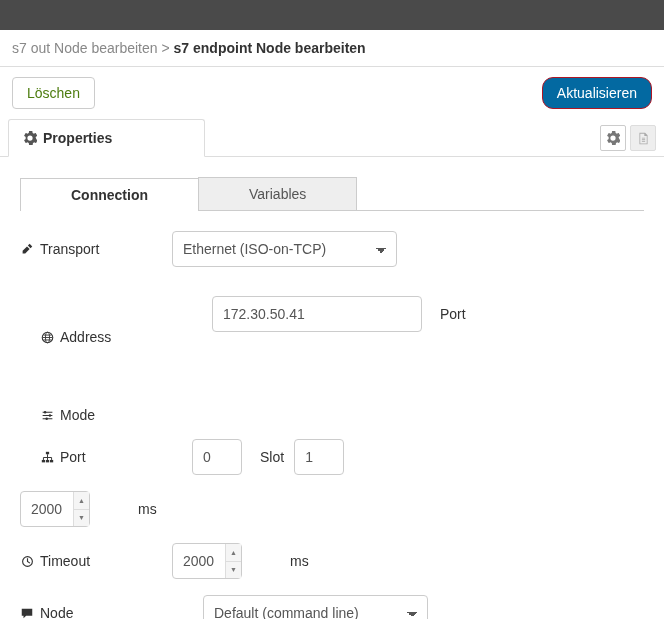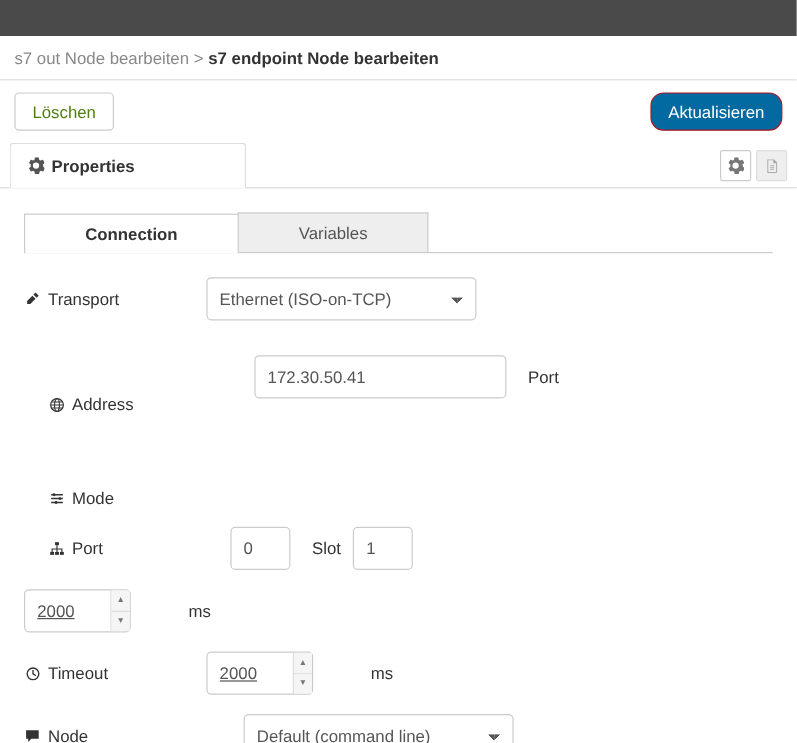--- a/index.html
+++ b/index.html
@@ -26,21 +26,21 @@
 .form-label.indent2 { padding-left: 20px; }
 .ico { width: 14px; height: 14px; display: inline-flex; align-items: center; justify-content: center; flex-shrink: 0; }
 select, input[type=text], input[type=number] { height: 36px; border: 1px solid #ccc; border-radius: 4px; padding: 0 10px; font-size: 14px; color: #555; background: #fff; }
 select { appearance: none; padding-right: 44px; background-image: linear-gradient(45deg, transparent 50%, #555 50%), linear-gradient(135deg, #555 50%, transparent 50%); background-position: calc(100% - 15px) 16px, calc(100% - 10px) 16px; background-size: 5px 5px, 5px 5px; background-repeat: no-repeat; }
 .sel-transport { width: 225px; }
 .inp-address { width: 210px; margin-left: 20px; }
 .inline-label { margin: 0 10px 0 18px; color: #333; }
 .inp-port { width: 60px; }
 .sel-mode { width: 225px; }
 .inp-small { width: 50px; }
-.inp-spin { width: 89px; text-decoration: underline; }
+.inp-spin { width: 70px; }
 .spin-wrap { position: relative; display: inline-block; }
 .spin-arrows { position: absolute; right: 1px; top: 1px; bottom: 1px; width: 16px; display: flex; flex-direction: column; border-left: 1px solid #ddd; }
 .spin-arrows div { flex: 1; display: flex; align-items: center; justify-content: center; font-size: 7px; color: #777; background: #f5f5f5; cursor: pointer; }
 .spin-arrows div:first-child { border-bottom: 1px solid #ddd; }
 .unit { margin-left: 8px; color: #333; }
 .sel-debug { width: 225px; margin-left: 31px; }
 .inp-name { width: 225px; }
 input::placeholder { color: #aaa; }
 svg { display: block; }
 </style>

